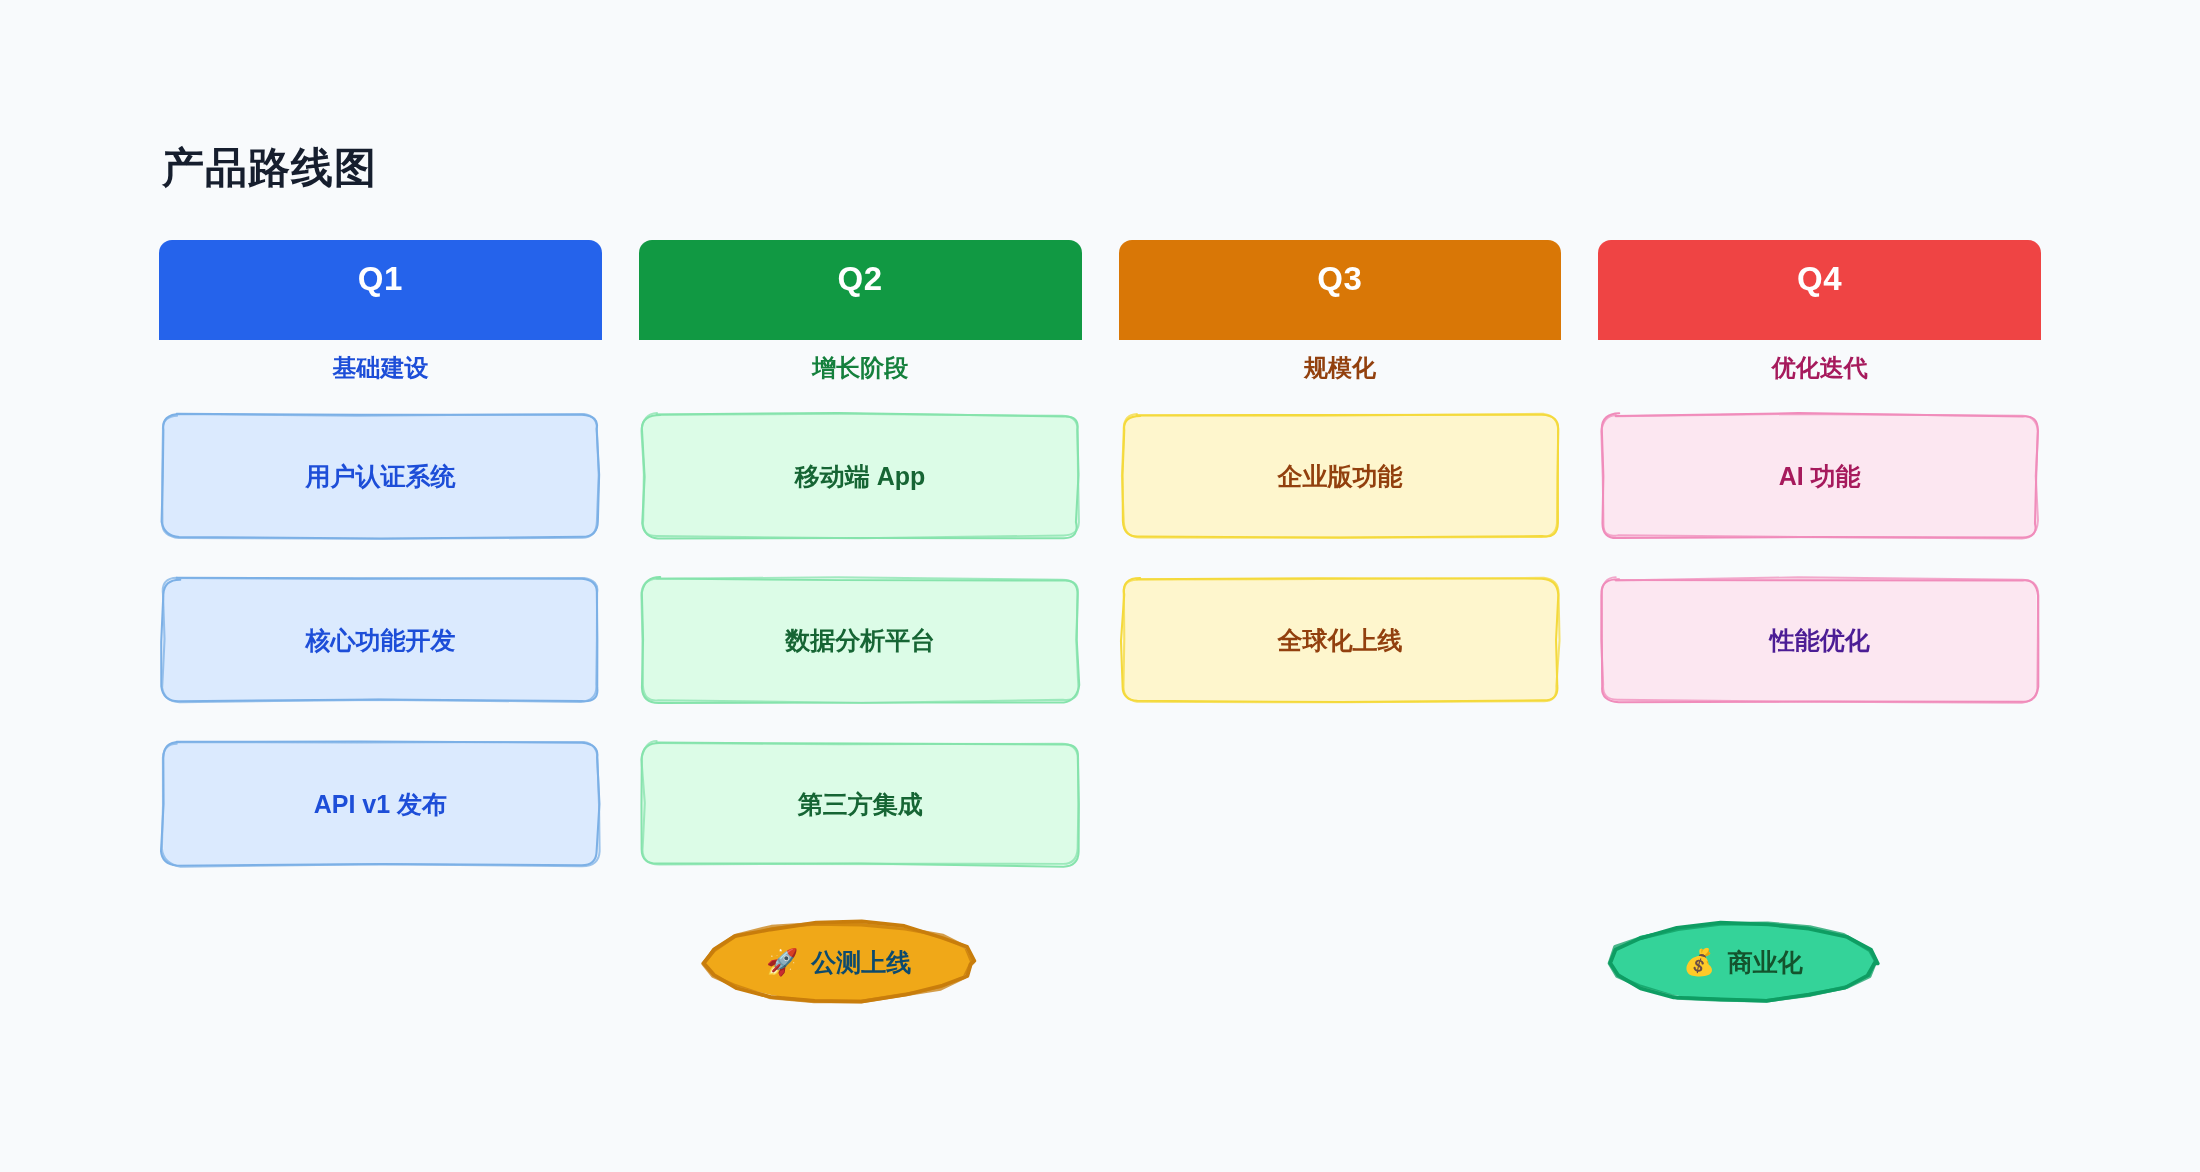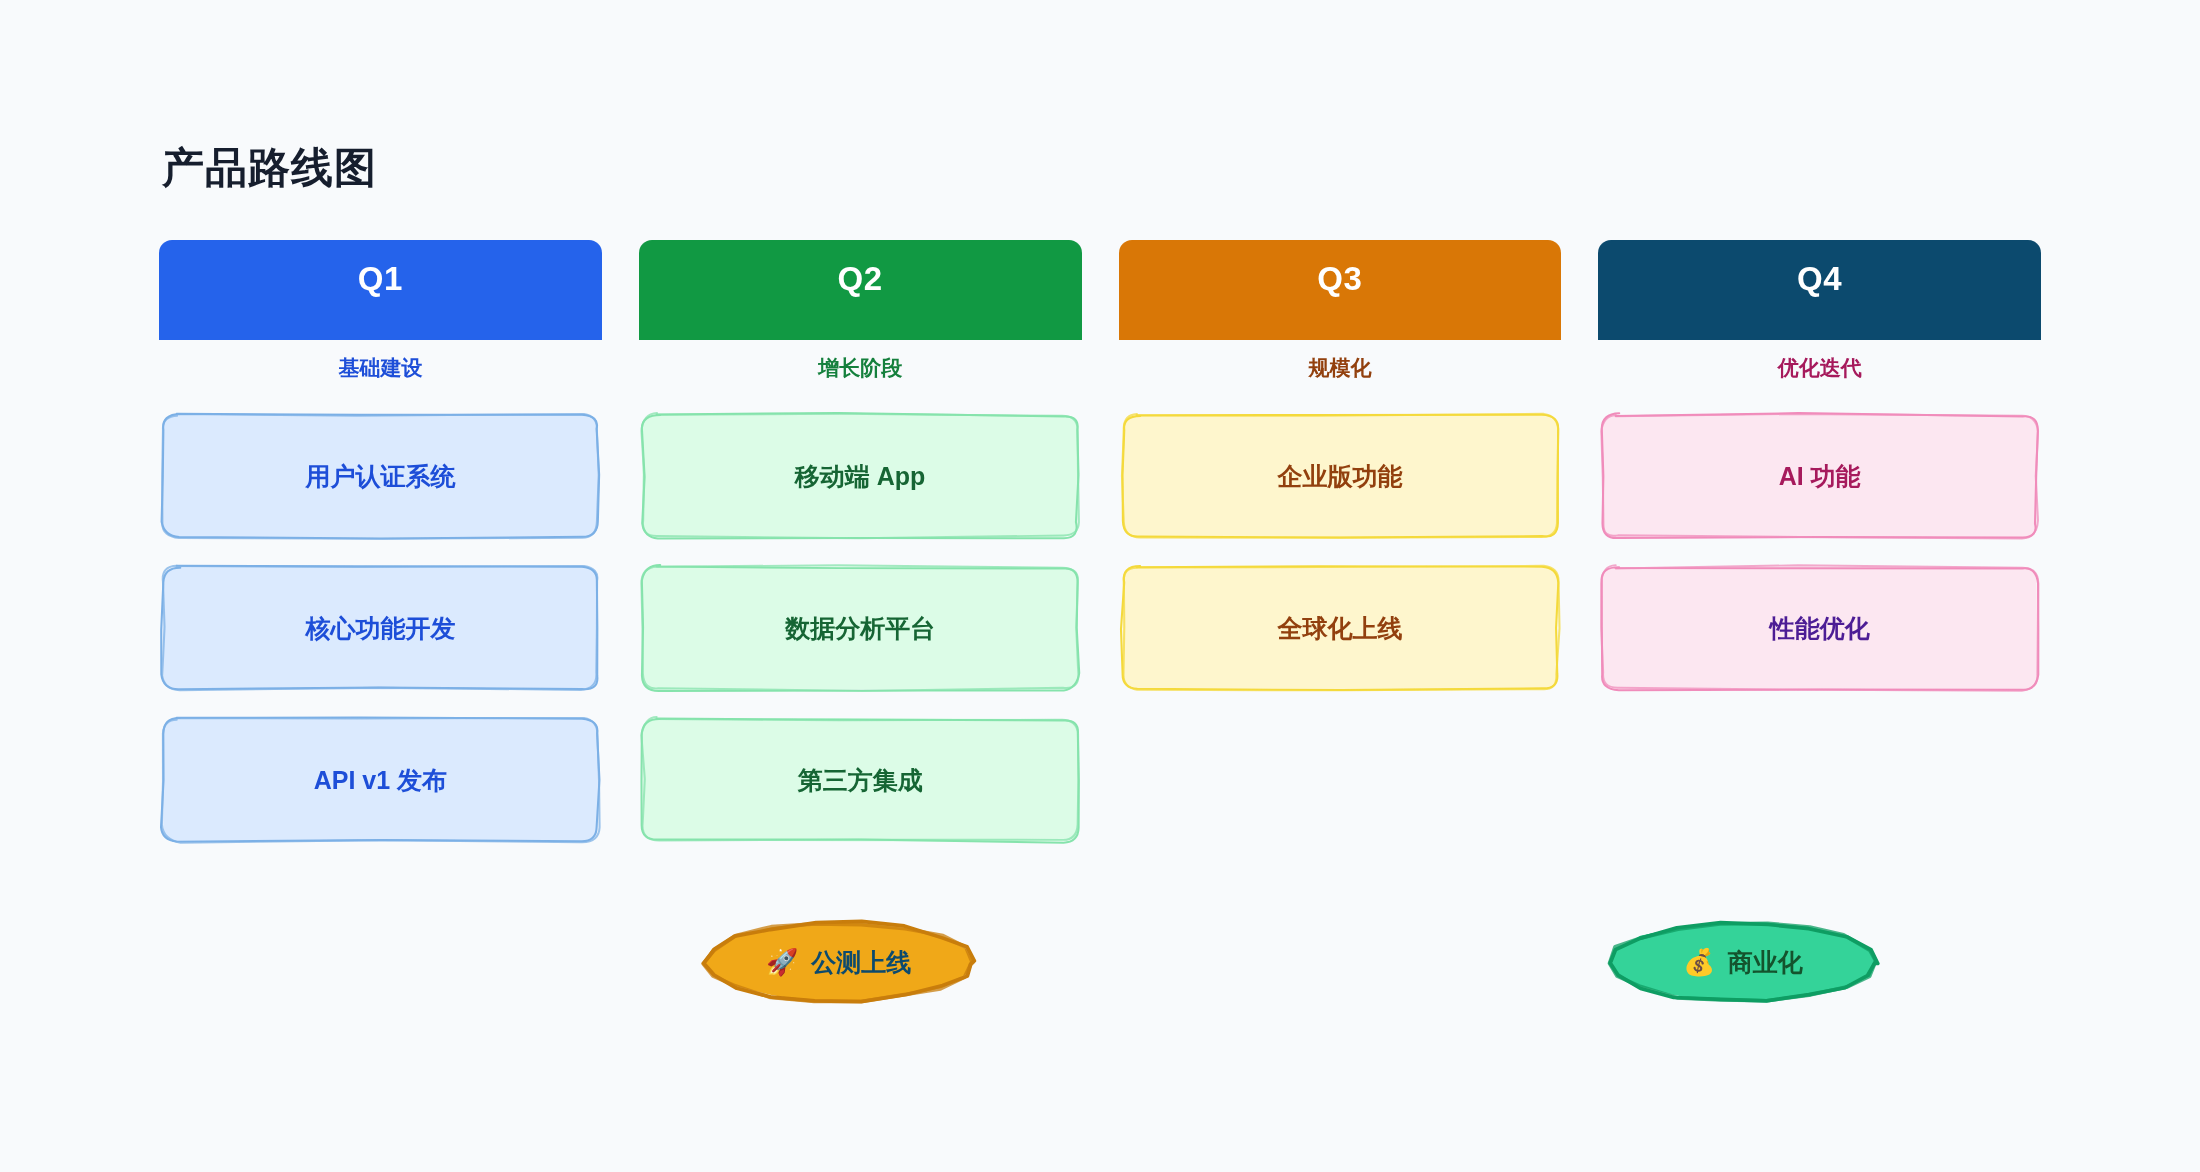--- a/index.html
+++ b/index.html
@@ -56,28 +56,28 @@
     font-weight: bold;
     color: #ffffff;
     letter-spacing: 0.5px;
   }
 
   .quarter-subtitle {
     height: 56px;
     display: flex;
     align-items: center;
     justify-content: center;
-    font-size: 21px;
+    font-size: 24px;
     font-weight: bold;
   }
 
   .cards-stack {
     display: flex;
     flex-direction: column;
-    gap: 22px;
+    gap: 34px;
     margin-top: 15px;
   }
 
   .roadmap-card {
     position: relative;
     height: 130px;
     display: flex;
     align-items: center;
     justify-content: center;
   }
@@ -229,21 +229,21 @@
           <svg class="sketch-frame" viewBox="-4 -4 452 138" preserveAspectRatio="none">
             <path d="M 15.421967052688792 0.20026376005286697 L 199.63301833666213 0.3391902826160102 L 427.57108196799743 -0.42535581479347856 Q 443.44482879028175 0.4374873059219562 444.4491519021328 15.696020326294024 L 443.4136310979851 65.49787312028731 L 444.1535334679797 114.43699982840289 Q 443.4561172424407 130.56250265311684 428.3820912279022 129.4072690568932 L 222.3710485387324 129.81279226673095 L 15.999633107892826 129.8336490530834 Q 0.1396411703337368 129.7491534016553 -0.3787717209931199 113.9836929285747 L -0.47294462218223565 65.01974338015518 L -0.5730051912115934 15.501760486608148 Q -0.31149298205179443 0.3374577890499102 16.453062616524345 -0.5766029258972061" fill="#fef6cd" stroke="none"></path>
             <path d="M 14.070124266734462 0.578581762107631 L 200.02368686667057 -0.49481796705612724 L 427.594447211916 -0.12569050130032977 Q 443.51976128064075 0.6278631394988512 444.49579629534463 16.84834762927922 L 442.1786143073613 64.97069372792792 L 443.4495011656075 113.76611032501432 Q 445.01624999848775 130.11373228217823 427.49848133092604 128.9757484504727 L 223.40423076358087 130.90644816579896 L 14.67433114040115 129.4835027488726 Q -0.7692800041002035 128.7109927597558 -0.34466104427786637 113.28184717081659 L -1.9945788141289529 66.11390219732552 L 1.3542373844927527 16.667726223047566 Q -1.5253588143040973 -0.7055644194647339 17.57882323076839 -0.7179571806620408" fill="none" stroke="#f4d93c" stroke-width="2.1" stroke-linecap="round" stroke-linejoin="round" opacity="1"></path>
             <path d="M 14.071094736523083 0.8892674920049193 L 201.71874681964402 0.3777983918579282 L 429.65758465198576 -0.9747513970125015 Q 445.3532936920908 0.8070880312538593 444.72855061919296 16.750266725896175 L 445.7328719177589 65.37832386454411 L 442.4892040830936 114.05305203055316 Q 443.6454927433706 131.79655625652202 426.72100495614205 129.9303235410995 L 222.9477714569753 131.19488561823488 L 14.442591973061294 130.6433190821142 Q 0.2638237106276895 128.08511810571432 0.5800333792157781 114.62101559212526 L 1.4090676413933445 63.19985352102653 L 0.9381576338206954 15.61535993368864 Q -0.6455758331767989 1.8069925027033245 14.122994443516241 1.167642519965435" fill="none" stroke="#f4d93c" stroke-width="2.1" stroke-linecap="round" stroke-linejoin="round" opacity="0.75"></path>
           </svg>
           <span class="roadmap-card-label" style="color: rgb(146, 64, 14);">全球化上线</span>
         </div>
       </div>
     </div>
     <div class="quarter-column">
-      <div class="quarter-header" style="background: #0c4a6e;">
+      <div class="quarter-header" style="background: #ef4444;">
         <span class="quarter-header-label">Q4</span>
       </div>
       <div class="quarter-subtitle" style="color: rgb(166, 26, 92);">优化迭代</div>
       <div class="cards-stack">
         <div class="roadmap-card">
           <svg class="sketch-frame" viewBox="-4 -4 452 138" preserveAspectRatio="none">
             <path d="M 15.427263939406037 0.4250387754524487 L 199.8267003983508 -0.046400431773066915 L 428.1479482488222 0.16622149233354389 Q 444.0846250445439 0.2931276823329997 444.59695937242077 15.896172299139362 L 443.7678371432869 65.43887373585149 L 443.7508797166412 113.83540423310865 Q 443.63895184066047 130.26359350221566 427.8159943711162 129.81740148478877 L 221.46676096922417 129.451618619125 L 16.554140621194747 130.241420778857 Q 0.35903305593787976 129.46857303331473 -0.09302022465785986 114.20908959899944 L 0.56889344301903 64.79209706391403 L 0.17535952588111117 16.06755480698082 Q 0.19364509358410262 0.19309104810756725 16.481248728447824 0.34737995187507936" fill="#fce7f1" stroke="none"></path>
             <path d="M 14.087780555791948 1.3278318134395701 L 200.66929373896616 -1.780120348353051 L 429.5173348146652 1.846233855789745 Q 445.6524154615145 0.1466643942023298 444.9884878629711 17.515520872097017 L 443.35930112503405 64.77402911314185 L 442.1073219944791 115.76079167589619 Q 445.6256986592204 129.117368445841 429.6114918101686 130.34285654345794 L 220.38993886522013 129.7025360071124 L 16.522689518074216 130.84274183478462 Q -0.03797371875305999 131.77572486714993 0.6078439435063339 114.03316940556576 L 1.4782147365419331 65.35508114318837 L -0.1512135603942104 14.553707289093833 Q 0.15843477114889293 -1.1867868892725435 17.67277693717999 -1.6380142566170677" fill="none" stroke="#f08cbb" stroke-width="2.1" stroke-linecap="round" stroke-linejoin="round" opacity="1"></path>
             <path d="M 14.088751025580569 1.6385175433368584 L 198.36435369007697 -0.9075039894389958 L 427.58047225287226 0.9971729600775734 Q 443.485947871102 0.32588928595733746 445.22124218681944 17.417439968713968 L 442.91355873356906 65.18165924975803 L 445.1470249138279 112.04773337957238 Q 444.25494140410325 130.8001924201848 428.83401543538463 131.29743163408472 L 223.93347956047717 129.9909734595483 L 16.29095035073436 128.00255816616357 Q 0.9951299959748332 131.14985021310844 1.5325383669999786 115.37233782687443 L 0.8818611902015854 66.44103246875204 L -0.5672933110662675 17.501341001597552 Q 1.038217752276191 1.3257700328955146 14.216948149927843 0.24758544401040794" fill="none" stroke="#f08cbb" stroke-width="2.1" stroke-linecap="round" stroke-linejoin="round" opacity="0.75"></path>
           </svg>

